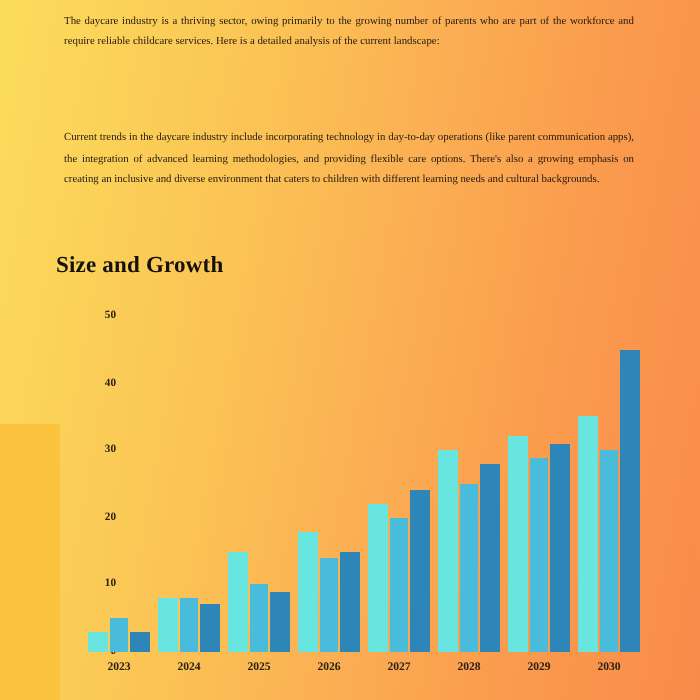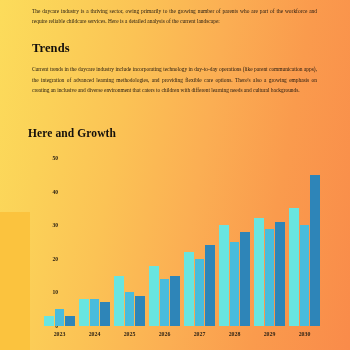--- a/index.html
+++ b/index.html
@@ -159,25 +159,24 @@
 </style>
 </head>
 <body>
 
 <div class="page">
 
   <div class="left-band"></div>
 
   <p class="intro">The daycare industry is a thriving sector, owing primarily to the growing number of parents who are part of the workforce and require reliable childcare services. Here is a detailed analysis of the current landscape:</p>
 
-  <h2 class="h-trends">Trends</h2>
 
   <p class="trends-body">Current trends in the daycare industry include incorporating technology in day-to-day operations (like parent communication apps), the integration of advanced learning methodologies, and providing flexible care options. There's also a growing emphasis on creating an inclusive and diverse environment that caters to children with different learning needs and cultural backgrounds.</p>
 
-  <h2 class="h-size">Here and Growth</h2>
+  <h2 class="h-size">Size and Growth</h2>
 
   <div class="chart">
     <div class="plot">
       <div id="yticks">
           <div class="ytick" style="top: 100%;">0</div>
           <div class="ytick" style="top: 80%;">10</div>
           <div class="ytick" style="top: 60%;">20</div>
           <div class="ytick" style="top: 40%;">30</div>
           <div class="ytick" style="top: 20%;">40</div>
           <div class="ytick" style="top: 0%;">50</div>

